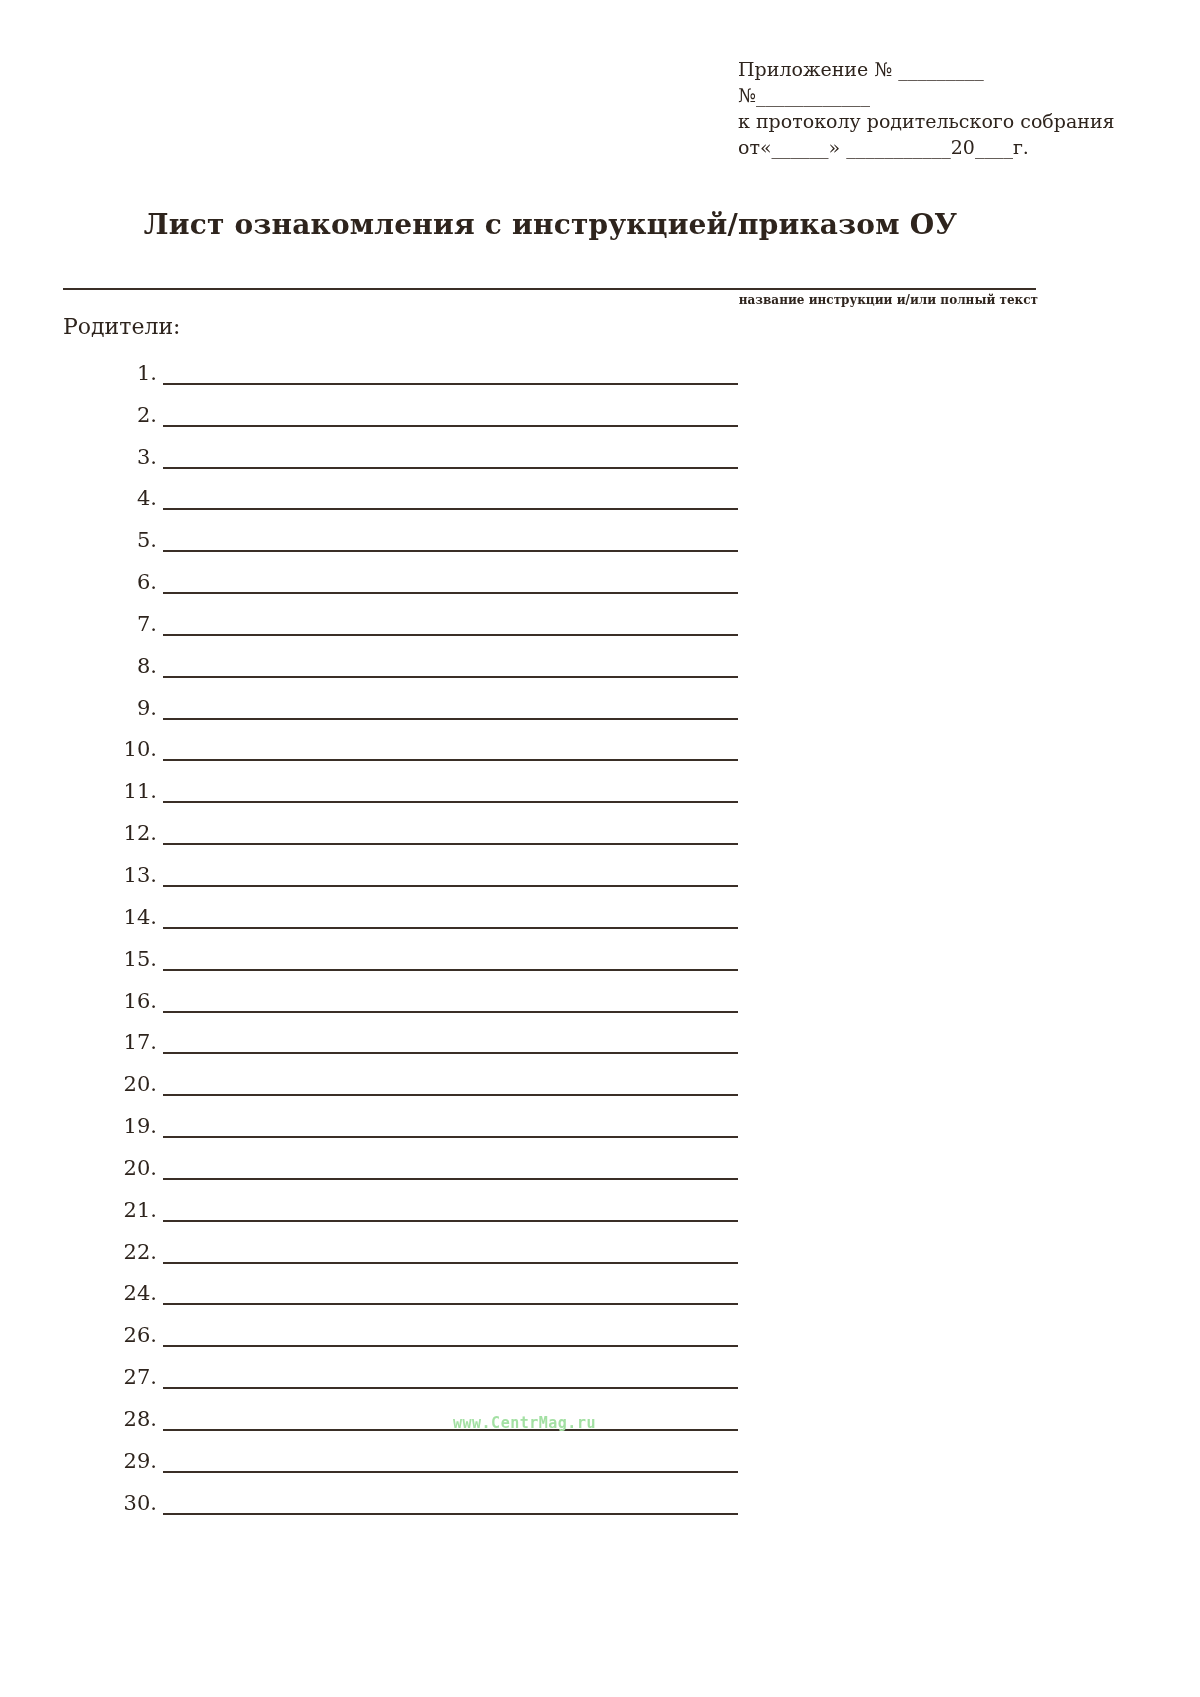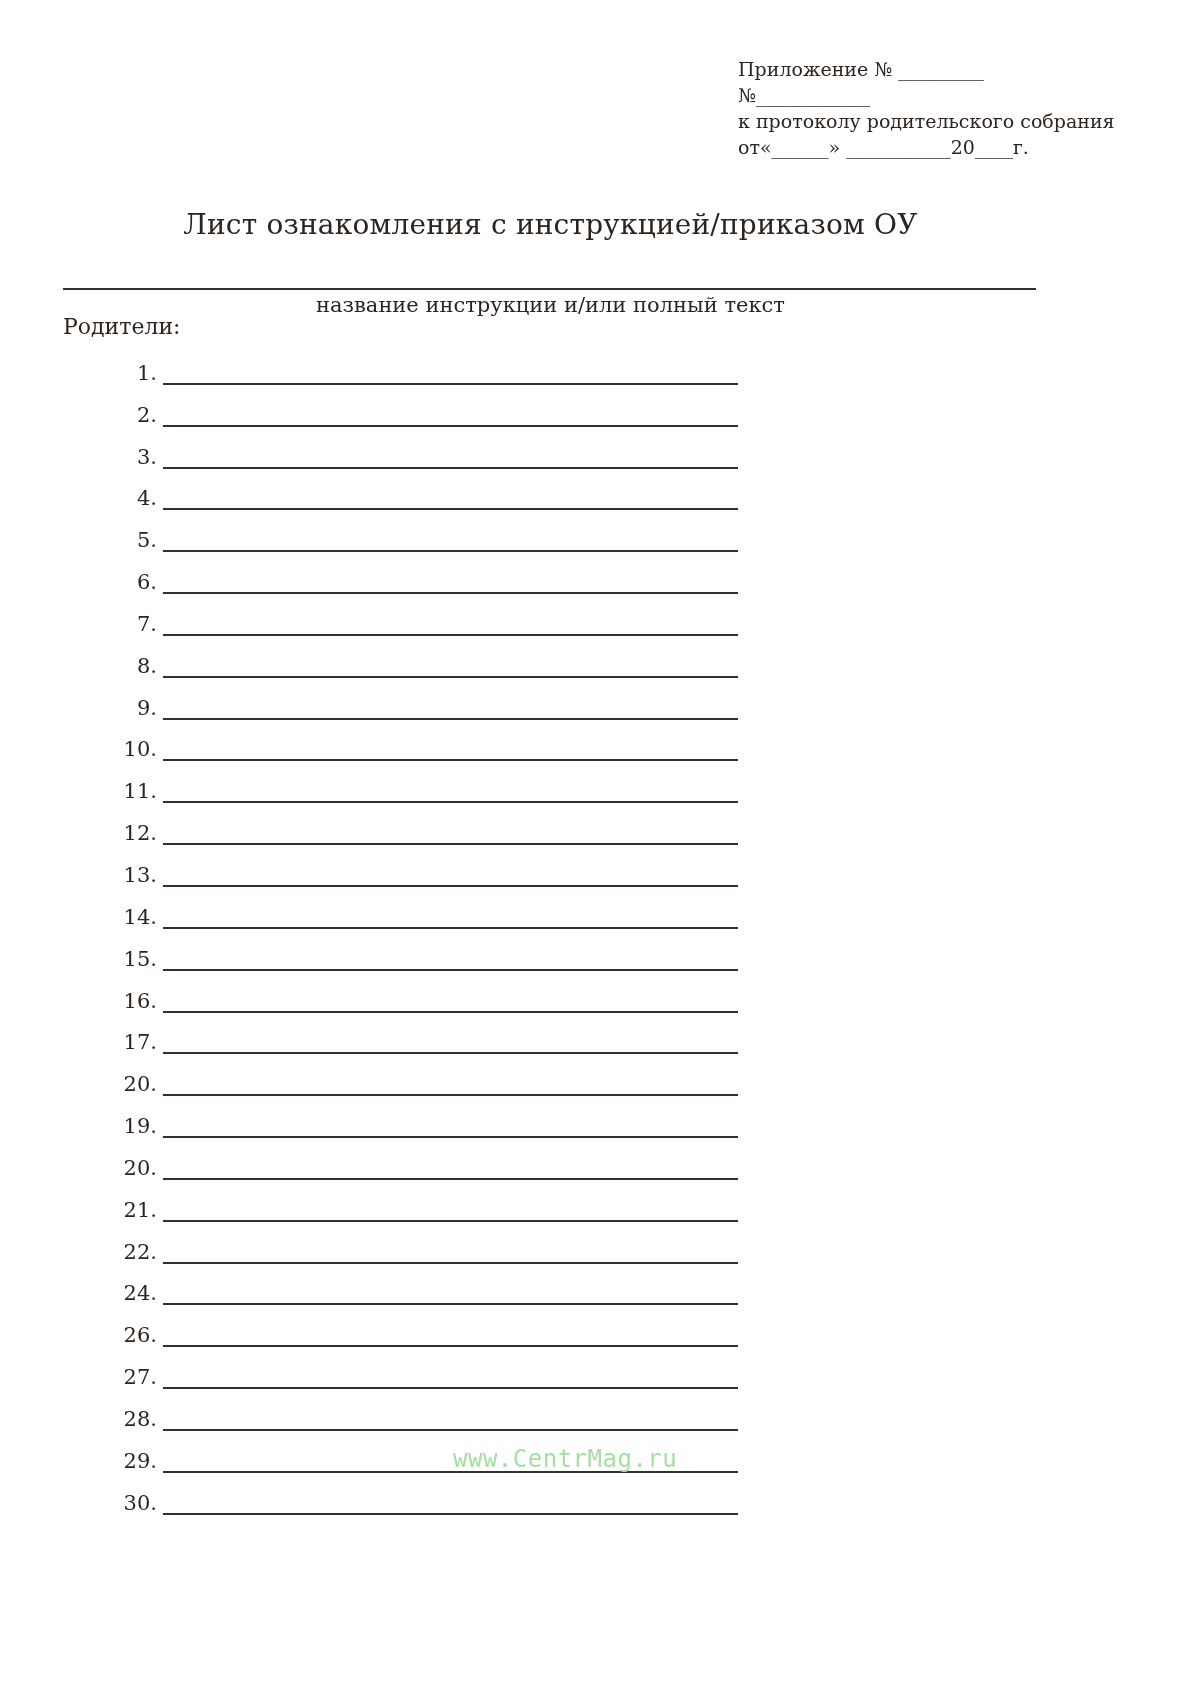--- a/index.html
+++ b/index.html
@@ -26,37 +26,38 @@
     line-height:26px;
     white-space:nowrap;
   }
   .page-title{
     position:absolute;
     left:63px;
     top:208px;
     width:975px;
     text-align:center;
     font-size:28px;
-    font-weight:normal;
+    font-weight:bold;
     letter-spacing:0.2px;
   }
   .title-rule{
     position:absolute;
     left:63px;
     top:288px;
     width:973px;
     border-top:2px solid var(--line);
   }
   .rule-caption{
     position:absolute;
     left:63px;
     top:293px;
     width:975px;
-    text-align:center;
-    font-size:21px;
+    text-align:right;
+    font-size:12px;
+    font-weight:bold;
   }
   .parents-label{
     position:absolute;
     left:63px;
     top:314px;
     font-size:22px;
     font-weight:normal;
   }
   .parents-list{
     position:absolute;
@@ -79,24 +80,24 @@
   }
   .blank-line{
     margin-left:6px;
     width:575px;
     height:30px;
     border-bottom:2px solid var(--line);
   }
   .watermark{
     position:absolute;
     left:453px;
-    top:1445px;
+    top:1414px;
     font-family:"DejaVu Sans Mono","Liberation Mono",monospace;
-    font-weight:normal;
-    font-size:24px;
+    font-weight:bold;
+    font-size:15px;
     letter-spacing:0.5px;
     color:var(--wm);
     white-space:nowrap;
     z-index:5;
   }
 </style>
 </head>
 <body>
 
 <div class="page">

